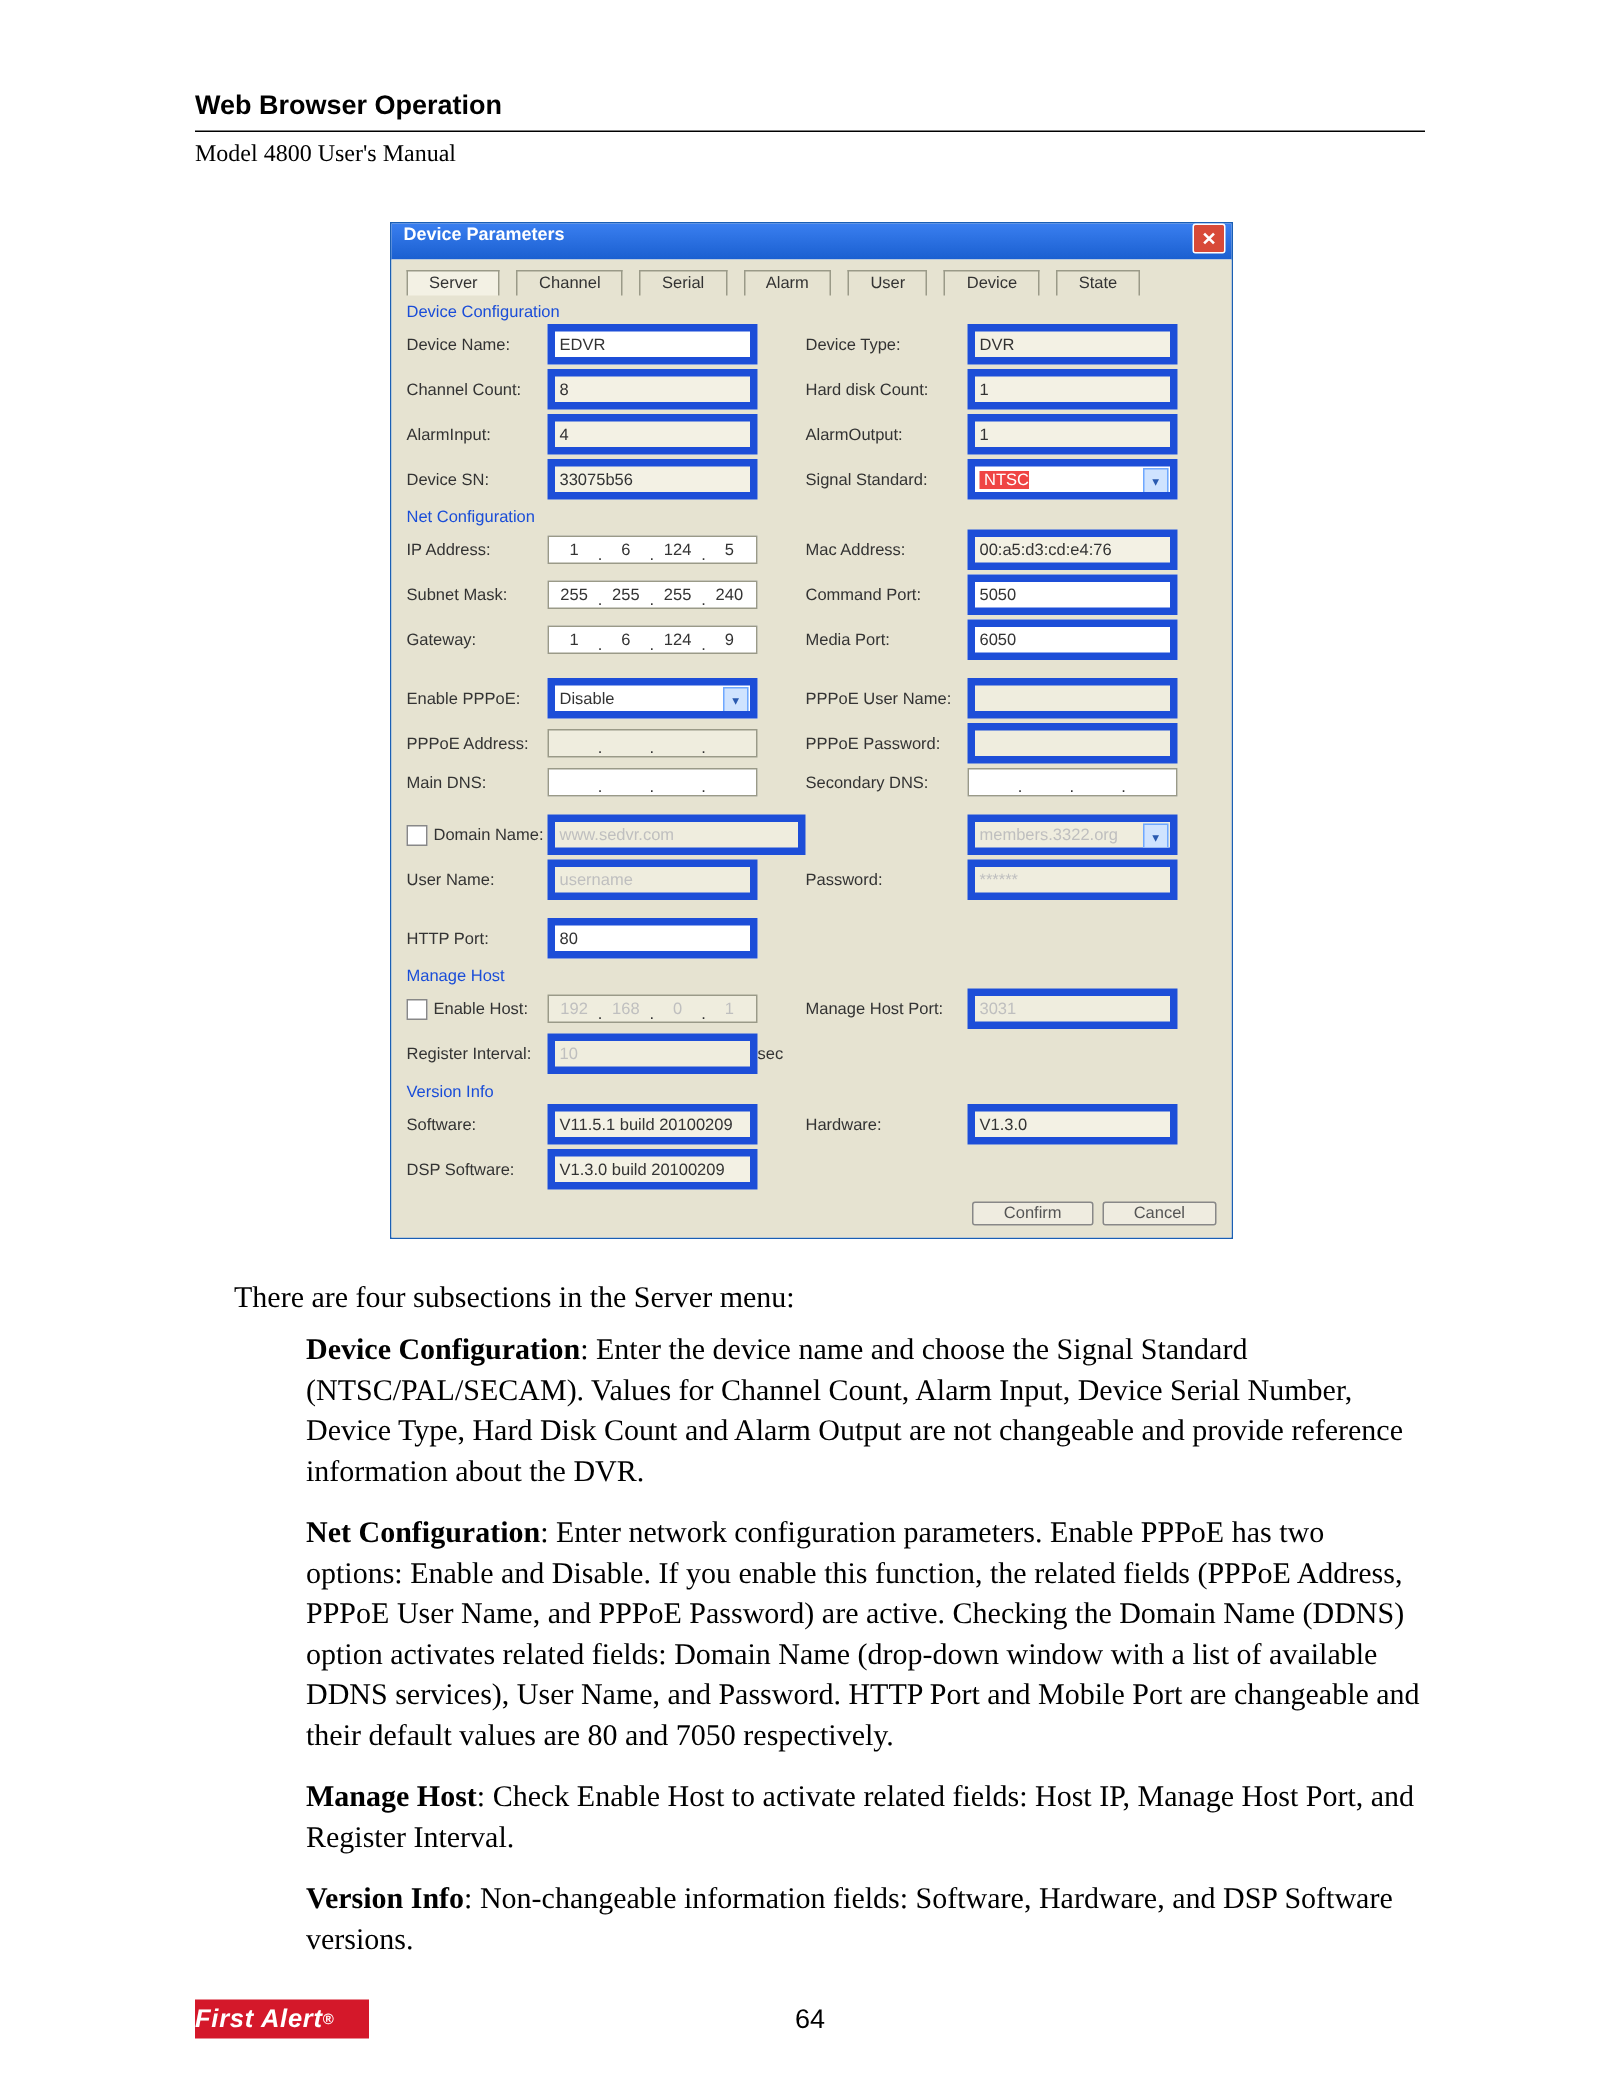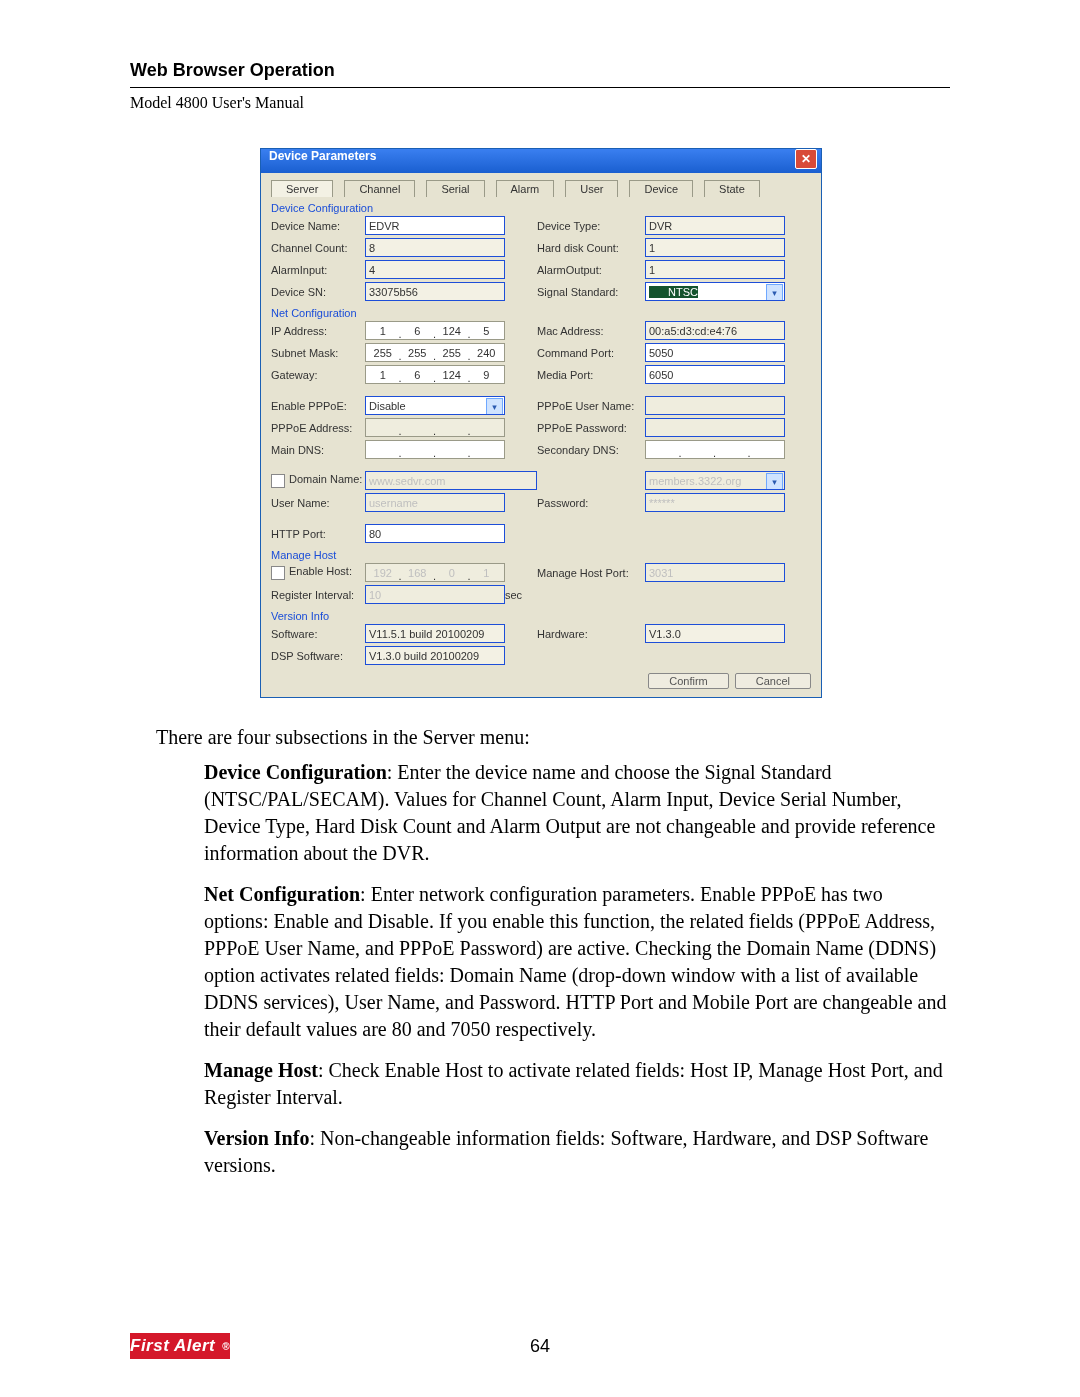--- a/index.html
+++ b/index.html
@@ -14,42 +14,42 @@
   .titlebar .t{padding-left:4px;font-size:12px}
   .closebox{width:20px;height:18px;background:#d84a38;border:1px solid #fff;color:#fff;display:flex;align-items:center;justify-content:center;font-weight:bold;font-size:12px;border-radius:2px}
   .dlgbody{background:#e6e3d1;padding:6px 10px 8px 10px;color:#555}
   .tabs{display:flex;gap:12px;margin-bottom:2px}
   .tab{border:1px solid #9a9a88;background:#e6e3d1;padding:2px 14px;font-size:11px;border-bottom:none;color:#333;margin-right:-1px;position:relative;top:1px}
   .tab.active{background:#f3f1e4;z-index:2}
   .panel{background:#e6e3d1}
   .grp-title{color:#1a4dd8;font-size:11px;margin-top:6px;margin-bottom:2px}
   .grid{display:grid;grid-template-columns:94px 140px 32px 108px 140px;row-gap:3px;align-items:center;color:#333}
   .grid .lbl,.grid .lbl2{font-size:11px;color:#333}
-  .val{height:17px;border:1px solid #1d4ed8;background:#fff;font-size:11px;padding:0 3px;display:flex;align-items:center;overflow:hidden;white-space:nowrap}
+  .val{height:17px;border:5px solid #1d4ed8;background:#fff;font-size:11px;padding:0 3px;display:flex;align-items:center;overflow:hidden;white-space:nowrap}
   .val.ro{background:#f3f1e4}
   .val.gray{color:#9e9e9e}
   .val.dis{background:#efedde;color:#bfbfbf}
   .sel{position:relative}
   .sel .arrow{position:absolute;right:1px;top:1px;width:15px;height:15px;border:1px solid #6fa8ff;background:#cfe3ff;color:#2a5ab0;display:flex;align-items:center;justify-content:center;font-size:9px}
-  .ntsc{background:#14532d;color:#fff;padding-left:19px}
+  .ntsc{background:#ef4444;color:#fff;padding-left:3px}
   .ip{display:grid;grid-template-columns:repeat(4,1fr);gap:0;height:17px;border:1px solid #9a9a88;background:#fff}
   .ip span{display:flex;align-items:center;justify-content:center;font-size:11px;border-right:1px solid transparent;position:relative}
   .ip span:not(:last-child)::after{content:".";position:absolute;right:-2px;bottom:-1px;color:#333}
   .chk{width:12px;height:12px;border:1px solid #888;background:#fff;display:inline-block;vertical-align:middle;margin-right:4px}
   .btnrow{display:flex;justify-content:flex-end;gap:6px;margin-top:8px}
   .btn{border:1px solid #888;background:#efece0;padding:1px 20px;font-size:11px;border-radius:2px}
   .btn.wide{padding:1px 10px}
   .footerrow{display:flex;justify-content:center;gap:50px;margin-top:6px}
   
   .bodytext{font-size:20px;line-height:1.35;margin-top:10px}
   .para{margin:0 0 14px 74px}
   .lead{margin:0 0 8px 26px}
   
   .pgfoot{position:absolute;bottom:38px;left:130px;right:130px;display:flex;align-items:center;justify-content:space-between}
-  .logo{width:100px;height:26px;background:#d4182a;color:#fff;font-family:Arial,sans-serif;font-weight:bold;font-style:italic;font-size:17px;display:flex;align-items:center;justify-content:space-between;letter-spacing:0.5px}
+  .logo{width:116px;height:26px;background:#d4182a;color:#fff;font-family:Arial,sans-serif;font-weight:bold;font-style:italic;font-size:17px;display:flex;align-items:center;justify-content:flex-start;letter-spacing:0.5px}
   .logo sup{font-size:10px;font-style:normal}
   .pgnum{font-family:Arial,sans-serif;font-weight:normal;font-size:18px;position:absolute;left:50%;transform:translateX(-50%)}
 </style>
 </head>
 <body>
 
 <div class="page">
   <div class="section-title">Web Browser Operation</div>
   <div class="hdr-line"></div>
   <div class="subcaption">Model 4800 User's Manual</div>

